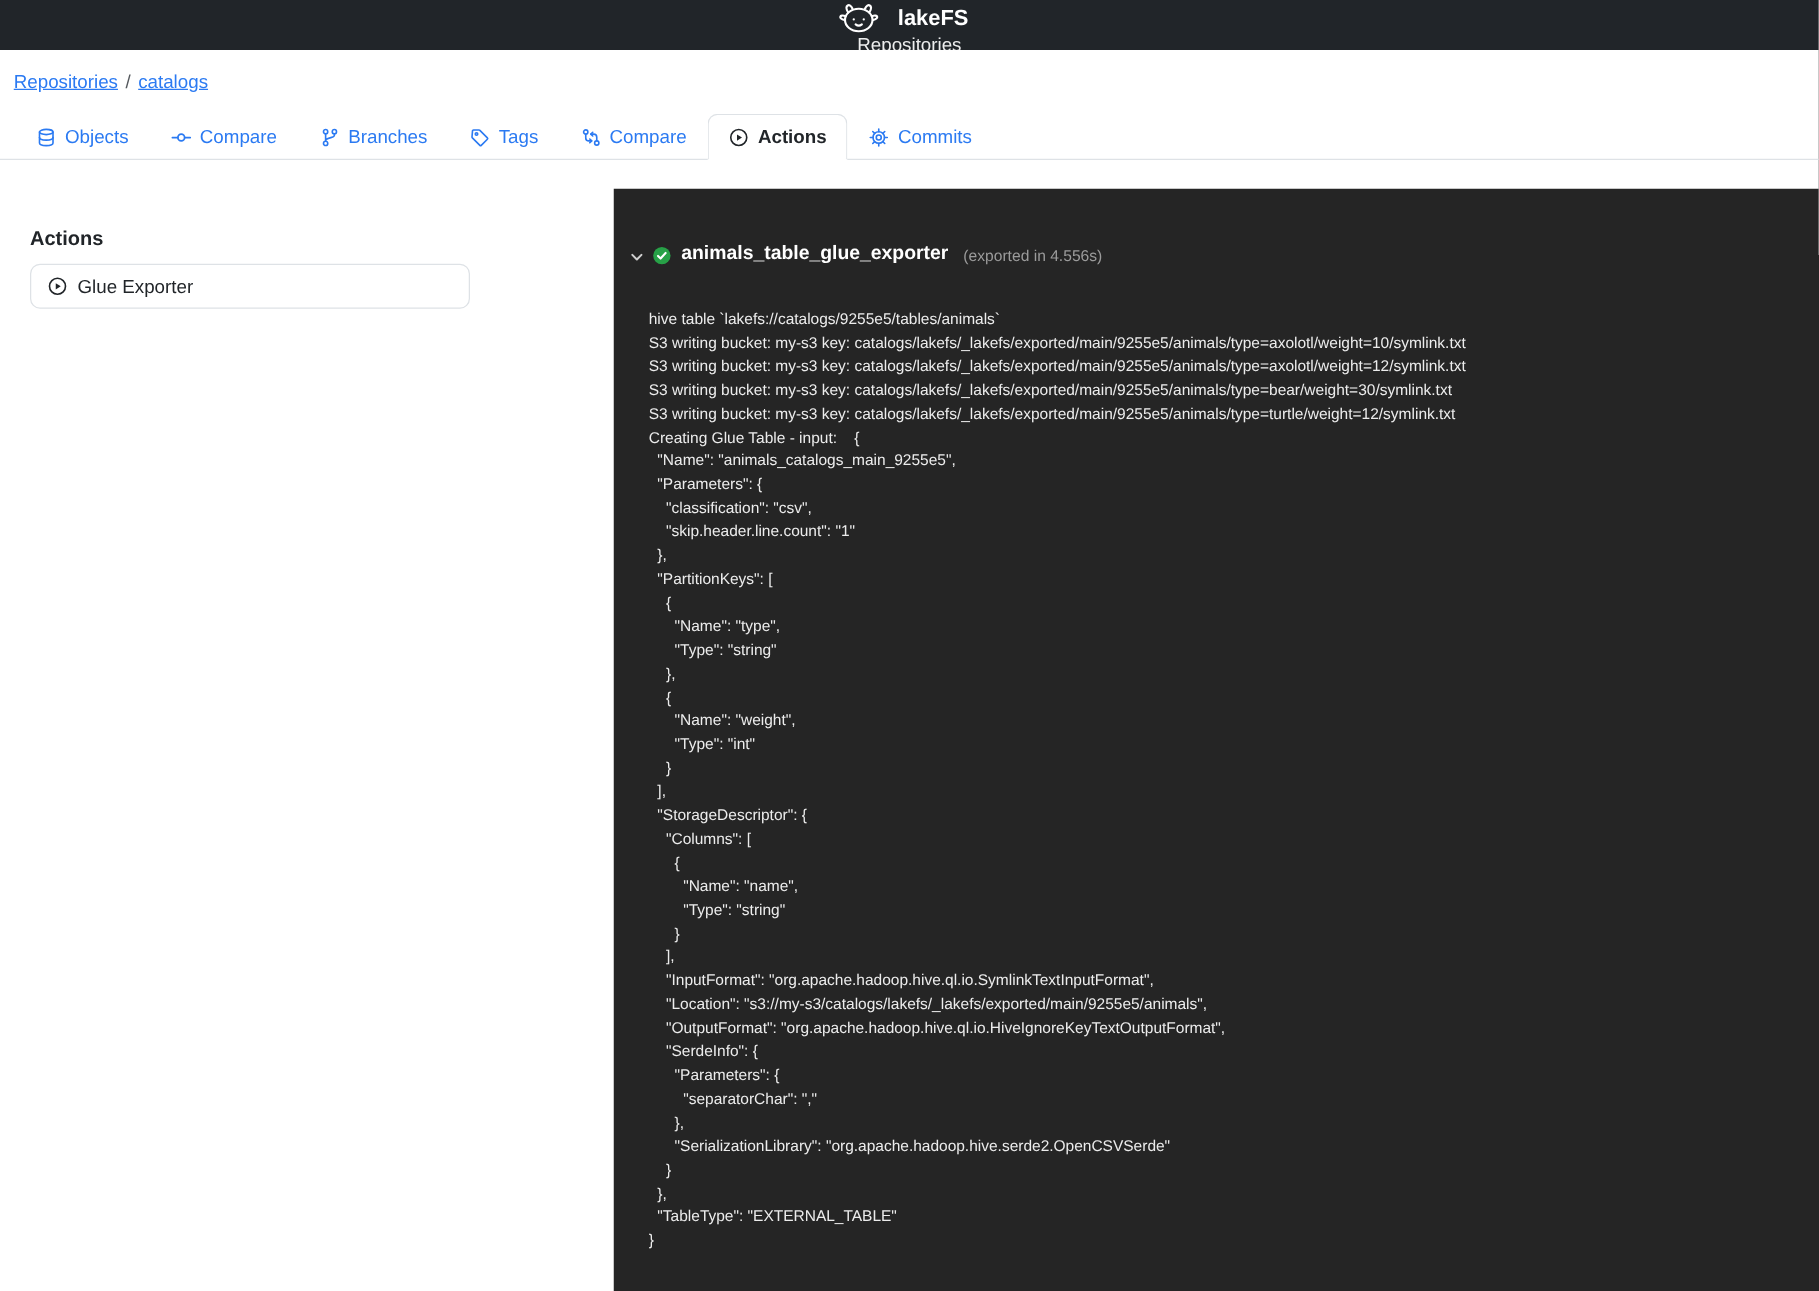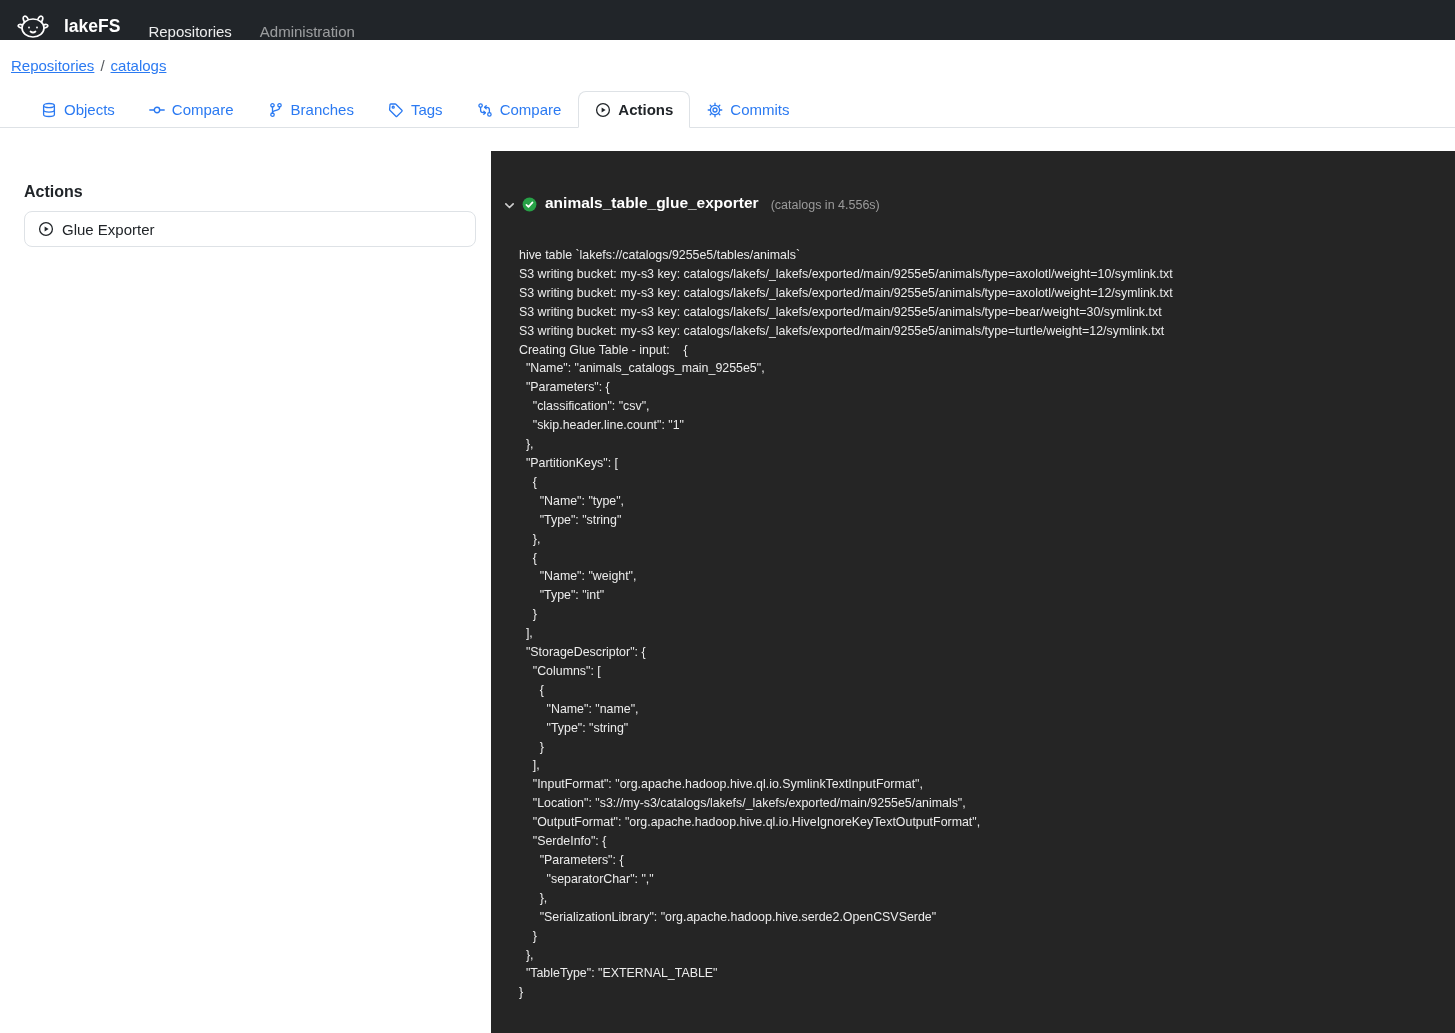--- a/index.html
+++ b/index.html
@@ -9,22 +9,23 @@
     background: #ffffff;
     color: #212529;
     overflow: hidden;
   }
 
   
   .topnav {
     height: 40px;
     background: #212529;
     display: flex;
-    align-items: flex-end;
+    align-items: center;
     padding: 0 12px;
+    flex-direction: column;
   }
   .brand {
     display: flex;
     align-items: center;
     gap: 10px;
     color: #fff;
     font-size: 17.5px;
     font-weight: 700;
     margin-right: 14px;
     cursor: pointer;
@@ -48,21 +49,21 @@
     text-decoration: underline;
     cursor: pointer;
   }
   .breadcrumb .sep { color: #55595e; margin: 0 6px; }
 
   
   .tabbar {
     display: flex;
     align-items: center;
     margin-top: 17px;
-    padding-left: 24px;
+    padding-left: 12px;
     border-bottom: 1px solid #dee2e6;
   }
   .tab {
     display: flex;
     align-items: center;
     gap: 7px;
     font-size: 15px;
     color: #2b7af2;
     padding: 9px 16px;
     margin-bottom: -1px;
@@ -100,21 +101,21 @@
     color: #212529;
     cursor: pointer;
     text-decoration: none;
   }
   .sidebar-heading {
     font-size: 16px;
     font-weight: 700;
     margin: 25px 0 10px 24px;
   }
   .action-card {
-    width: 452px;
+    width: 352px;
     margin-left: 24px;
     height: 36px;
     border: 1px solid #dee2e6;
     border-radius: 8px;
     display: flex;
     align-items: center;
     gap: 8px;
     padding-left: 13px;
     font-size: 15px;
     color: #212529;
@@ -306,21 +307,21 @@
           </svg>
         </span>
       </button>
       <span style="display:flex;">
         <svg width="15" height="15" viewBox="0 0 16 16">
           <circle cx="8" cy="8" r="7.4" fill="#27a147"></circle>
           <path d="M4.7 8.3l2.2 2.2 4.3-4.8" fill="none" stroke="#fff" stroke-width="1.8" stroke-linecap="round" stroke-linejoin="round"></path>
         </svg>
       </span>
       <span class="run-title">animals_table_glue_exporter</span>
-      <span class="run-duration">(catalogs in 4.556s)</span>
+      <span class="run-duration">(exported in 4.556s)</span>
     </div>
 
     <pre class="run-log">hive table `lakefs://catalogs/9255e5/tables/animals`
 S3 writing bucket: my-s3 key: catalogs/lakefs/_lakefs/exported/main/9255e5/animals/type=axolotl/weight=10/symlink.txt
 S3 writing bucket: my-s3 key: catalogs/lakefs/_lakefs/exported/main/9255e5/animals/type=axolotl/weight=12/symlink.txt
 S3 writing bucket: my-s3 key: catalogs/lakefs/_lakefs/exported/main/9255e5/animals/type=bear/weight=30/symlink.txt
 S3 writing bucket: my-s3 key: catalogs/lakefs/_lakefs/exported/main/9255e5/animals/type=turtle/weight=12/symlink.txt
 Creating Glue Table - input:    {
   "Name": "animals_catalogs_main_9255e5",
   "Parameters": {

